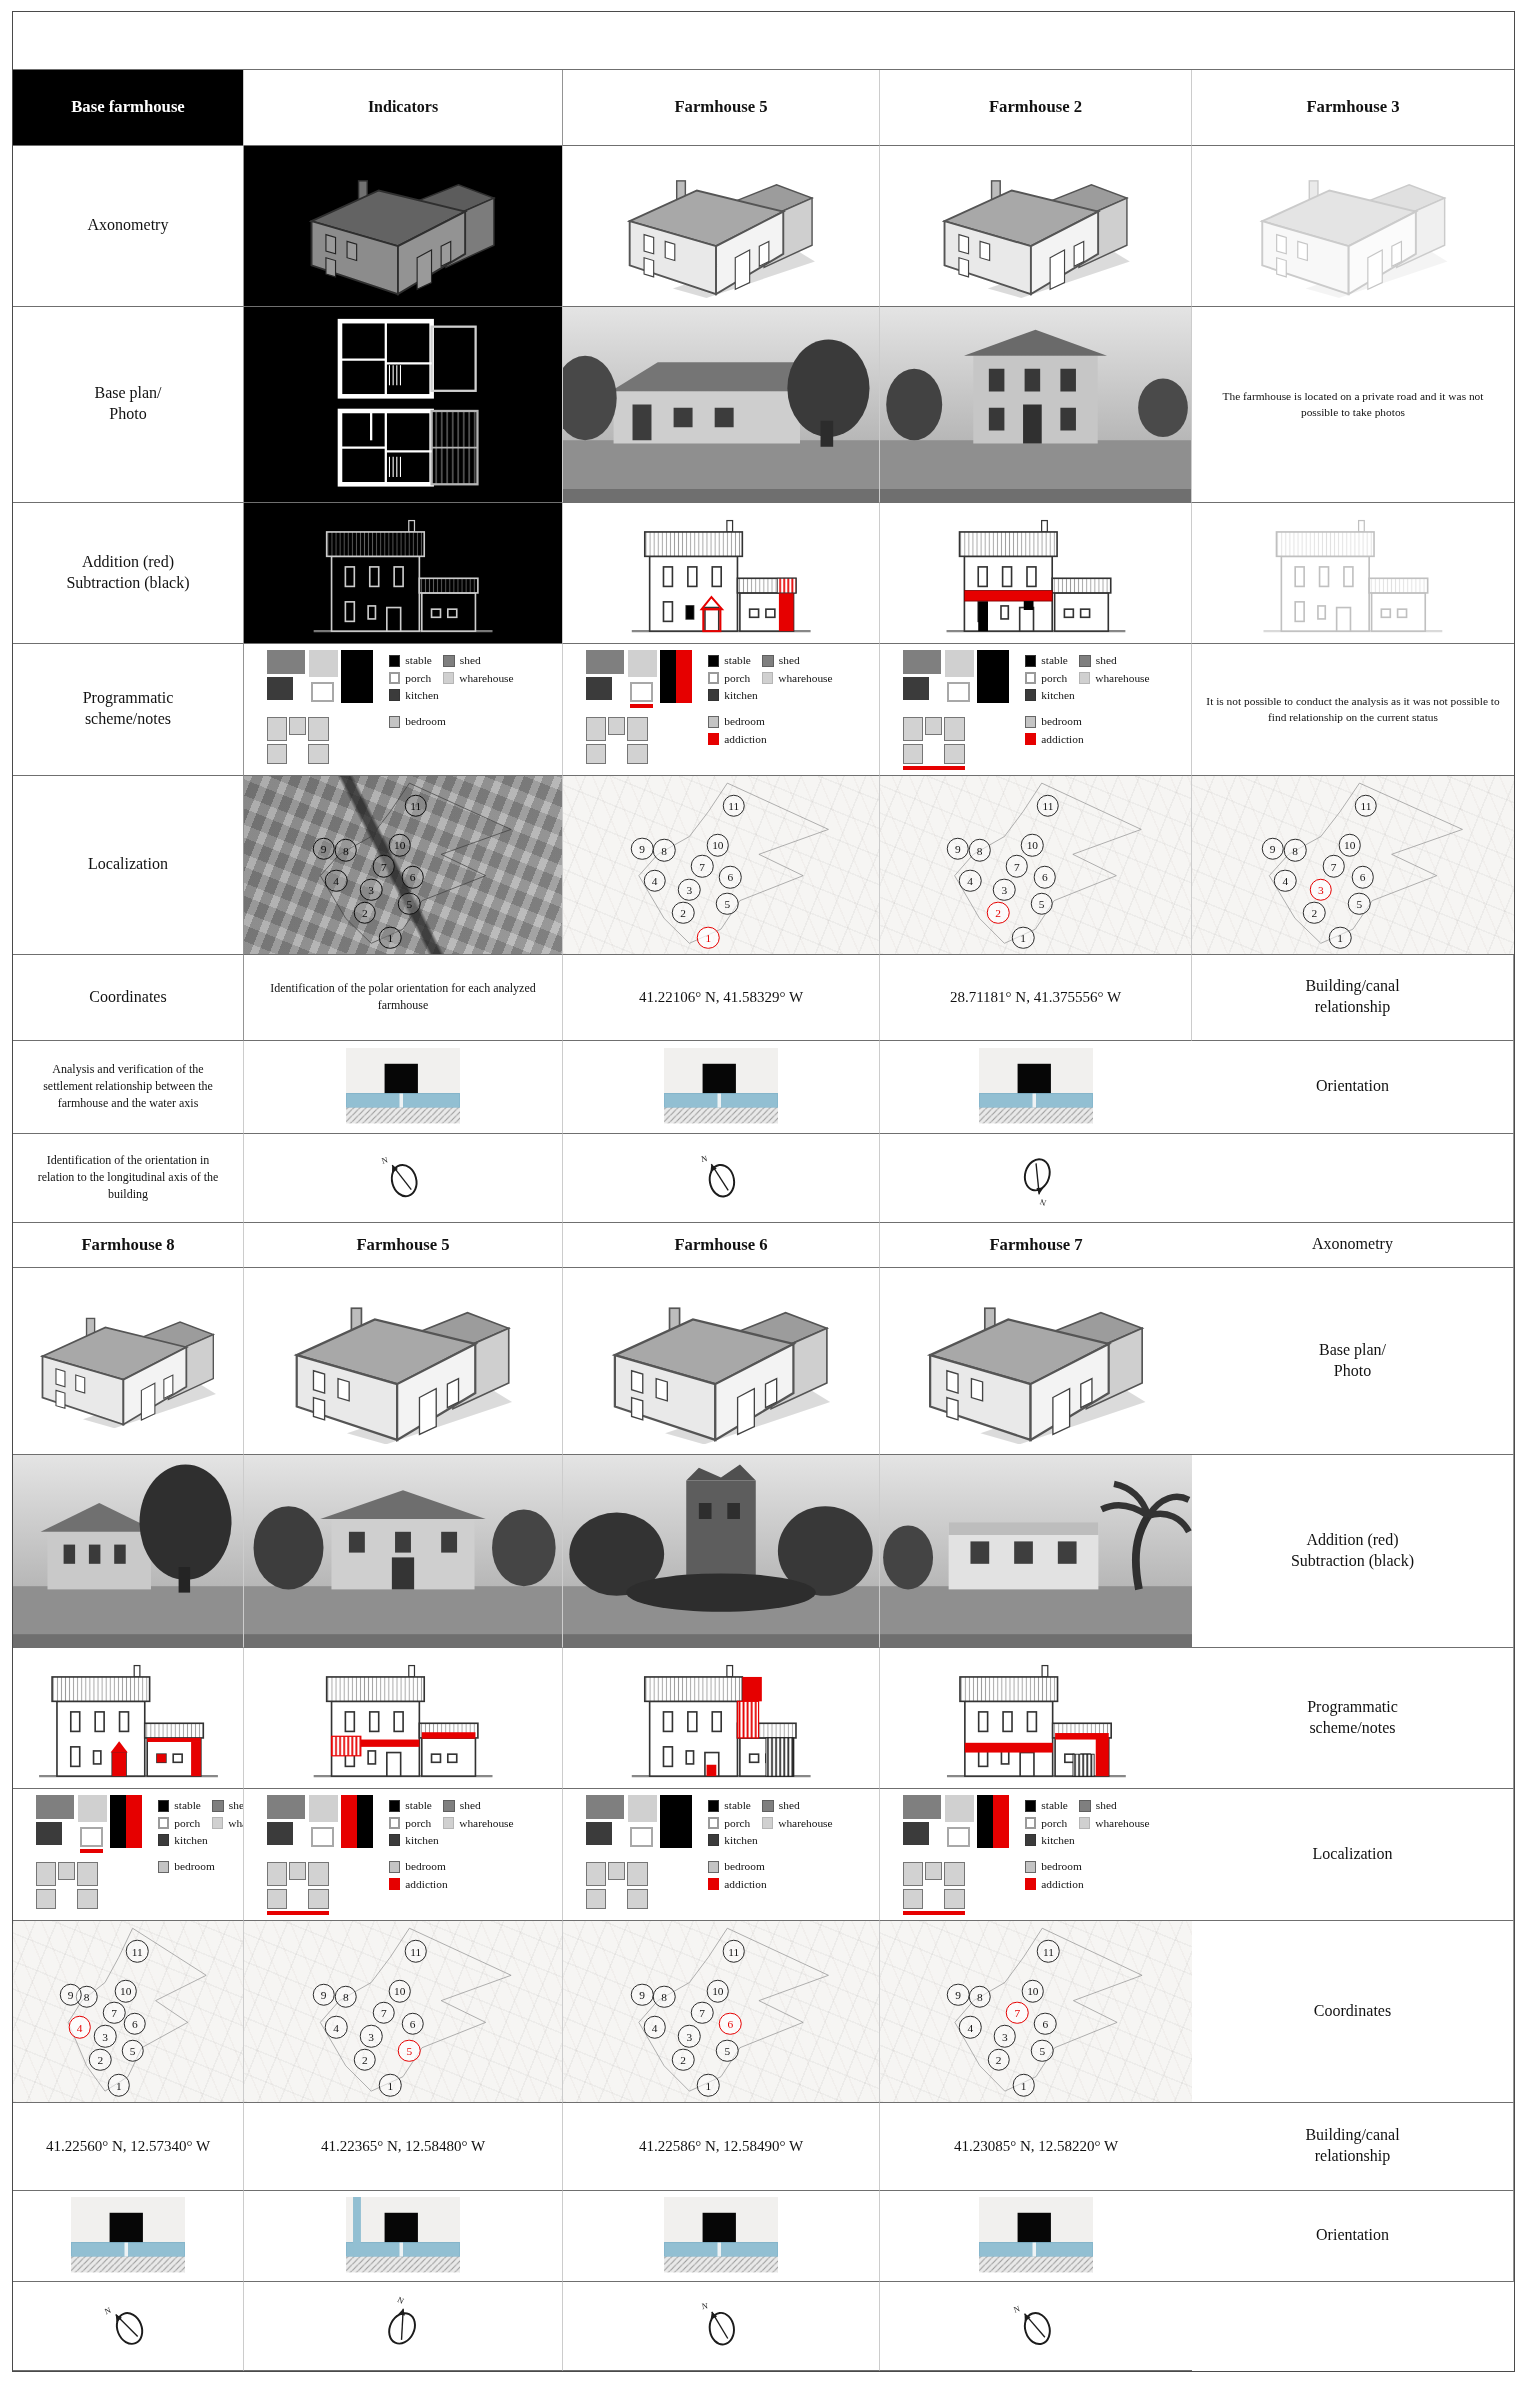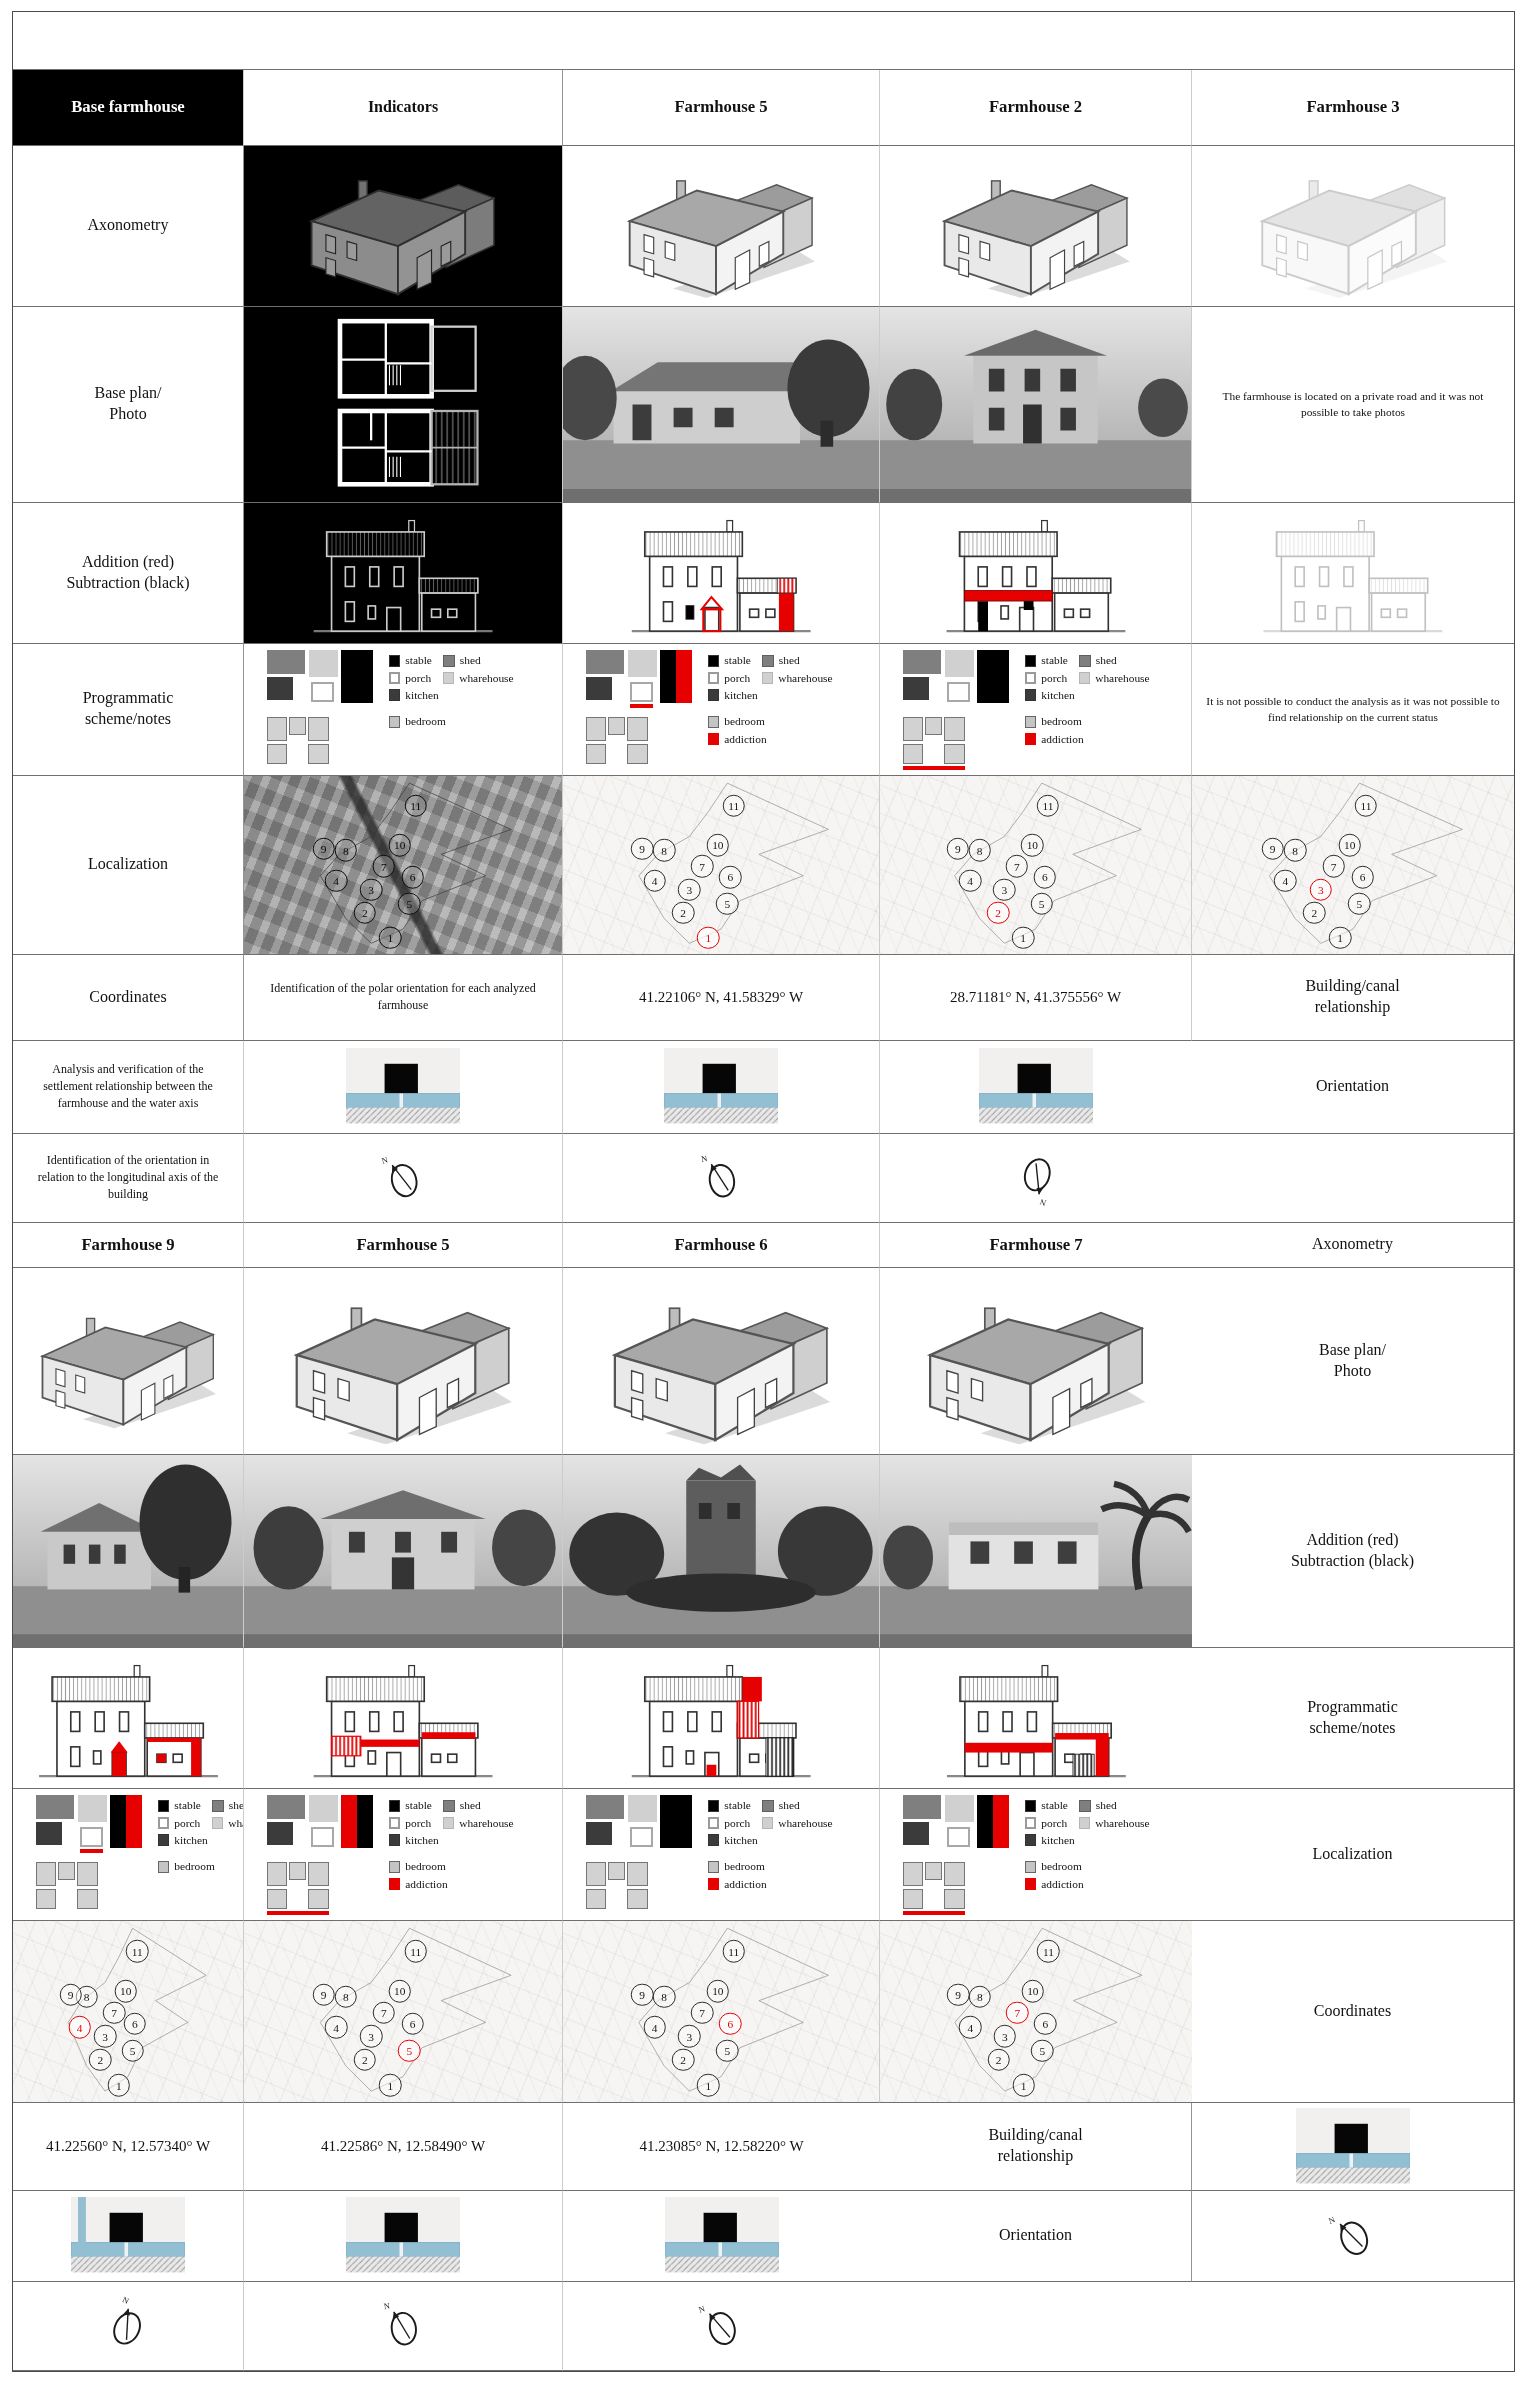--- a/index.html
+++ b/index.html
@@ -580,21 +580,21 @@
       </svg>
     </div>
   <div class="cell c5">
       <svg class="cmp rotC" viewBox="0 0 70 84">
         <use href="#sym-compass"></use>
       </svg>
     </div>
 
   <div class="cell lab"></div>
   <div class="cell hdr">
-      <div>Farmhouse 9</div>
+      <div>Farmhouse 8</div>
     </div>
   <div class="cell hdr">
       <div>Farmhouse 5</div>
     </div>
   <div class="cell hdr">
       <div>Farmhouse 6</div>
     </div>
   <div class="cell hdr c5">
       <div>Farmhouse 7</div>
     </div>
@@ -991,20 +991,23 @@
       </div>
     </div>
 
   <div class="cell lab">
       <div>Coordinates</div>
     </div>
   <div class="cell coord">
       <div>41.22560° N, 12.57340° W</div>
     </div>
   <div class="cell coord">
+      <div>41.22365° N, 12.58480° W</div>
+    </div>
+  <div class="cell coord">
       <div>41.22586° N, 12.58490° W</div>
     </div>
   <div class="cell coord c5">
       <div>41.23085° N, 12.58220° W</div>
     </div>
 
   <div class="cell lab">
     <div>Building/canal</div>
     <div>relationship</div>
   </div>

